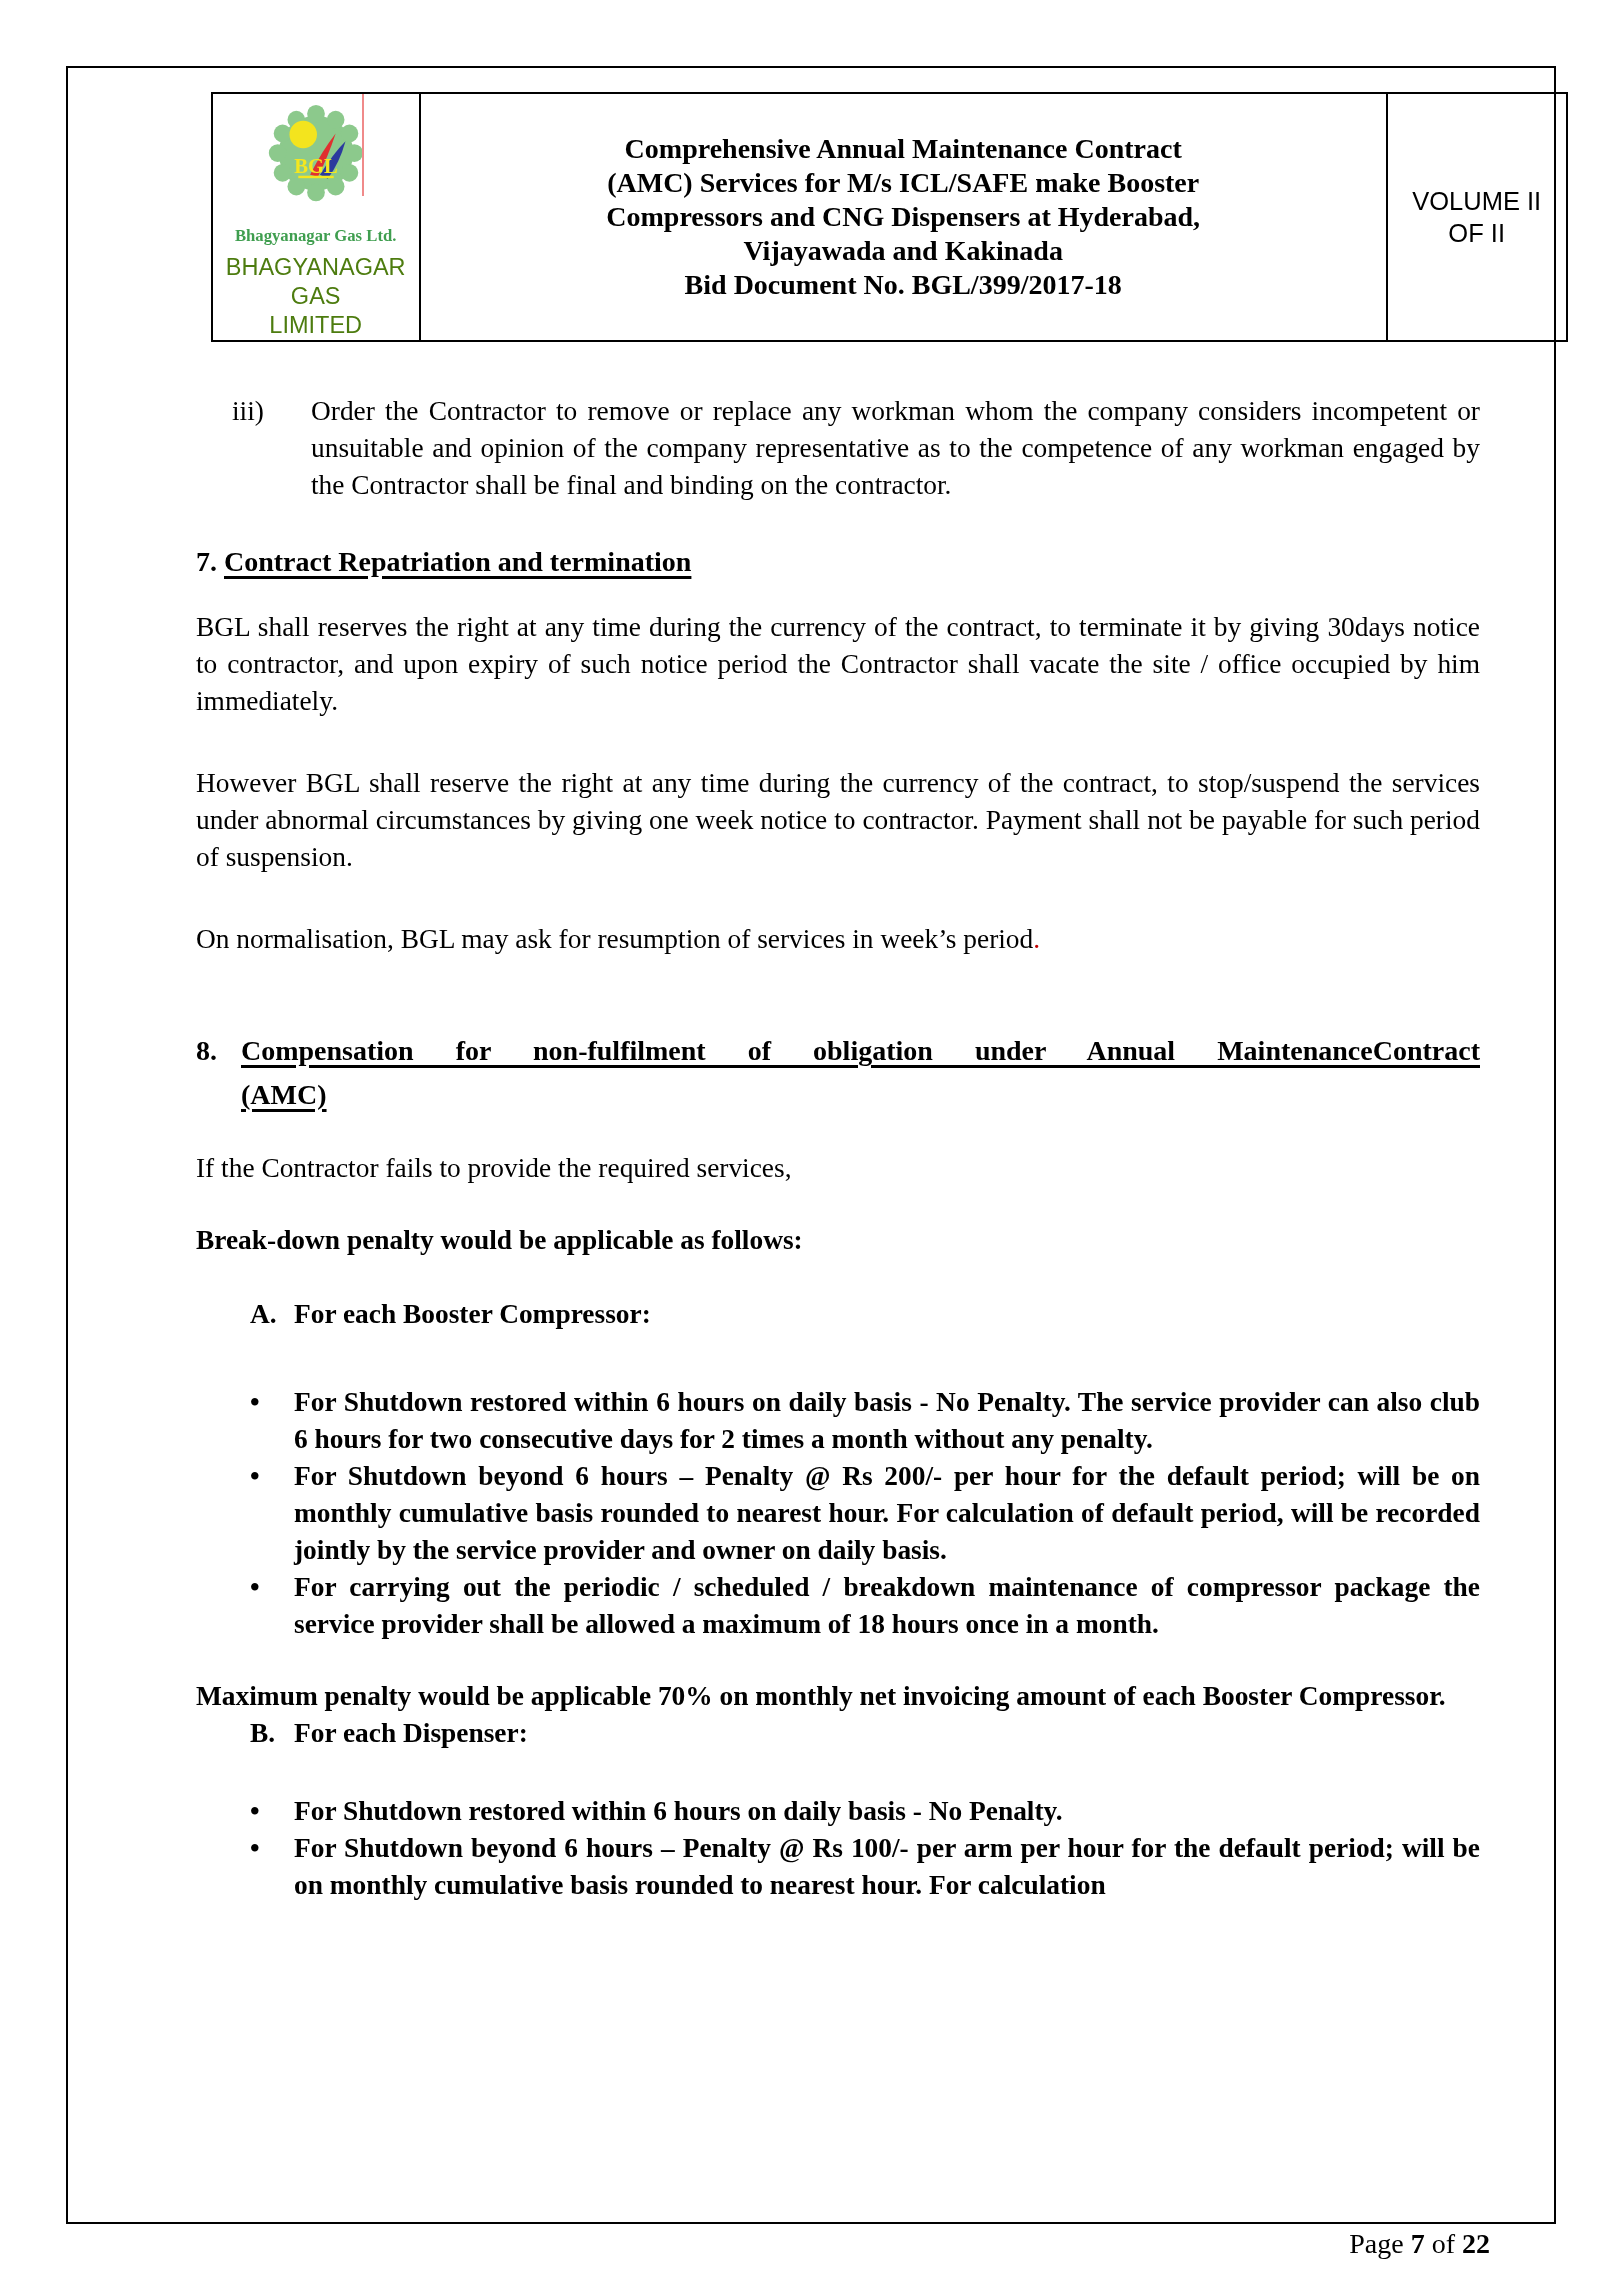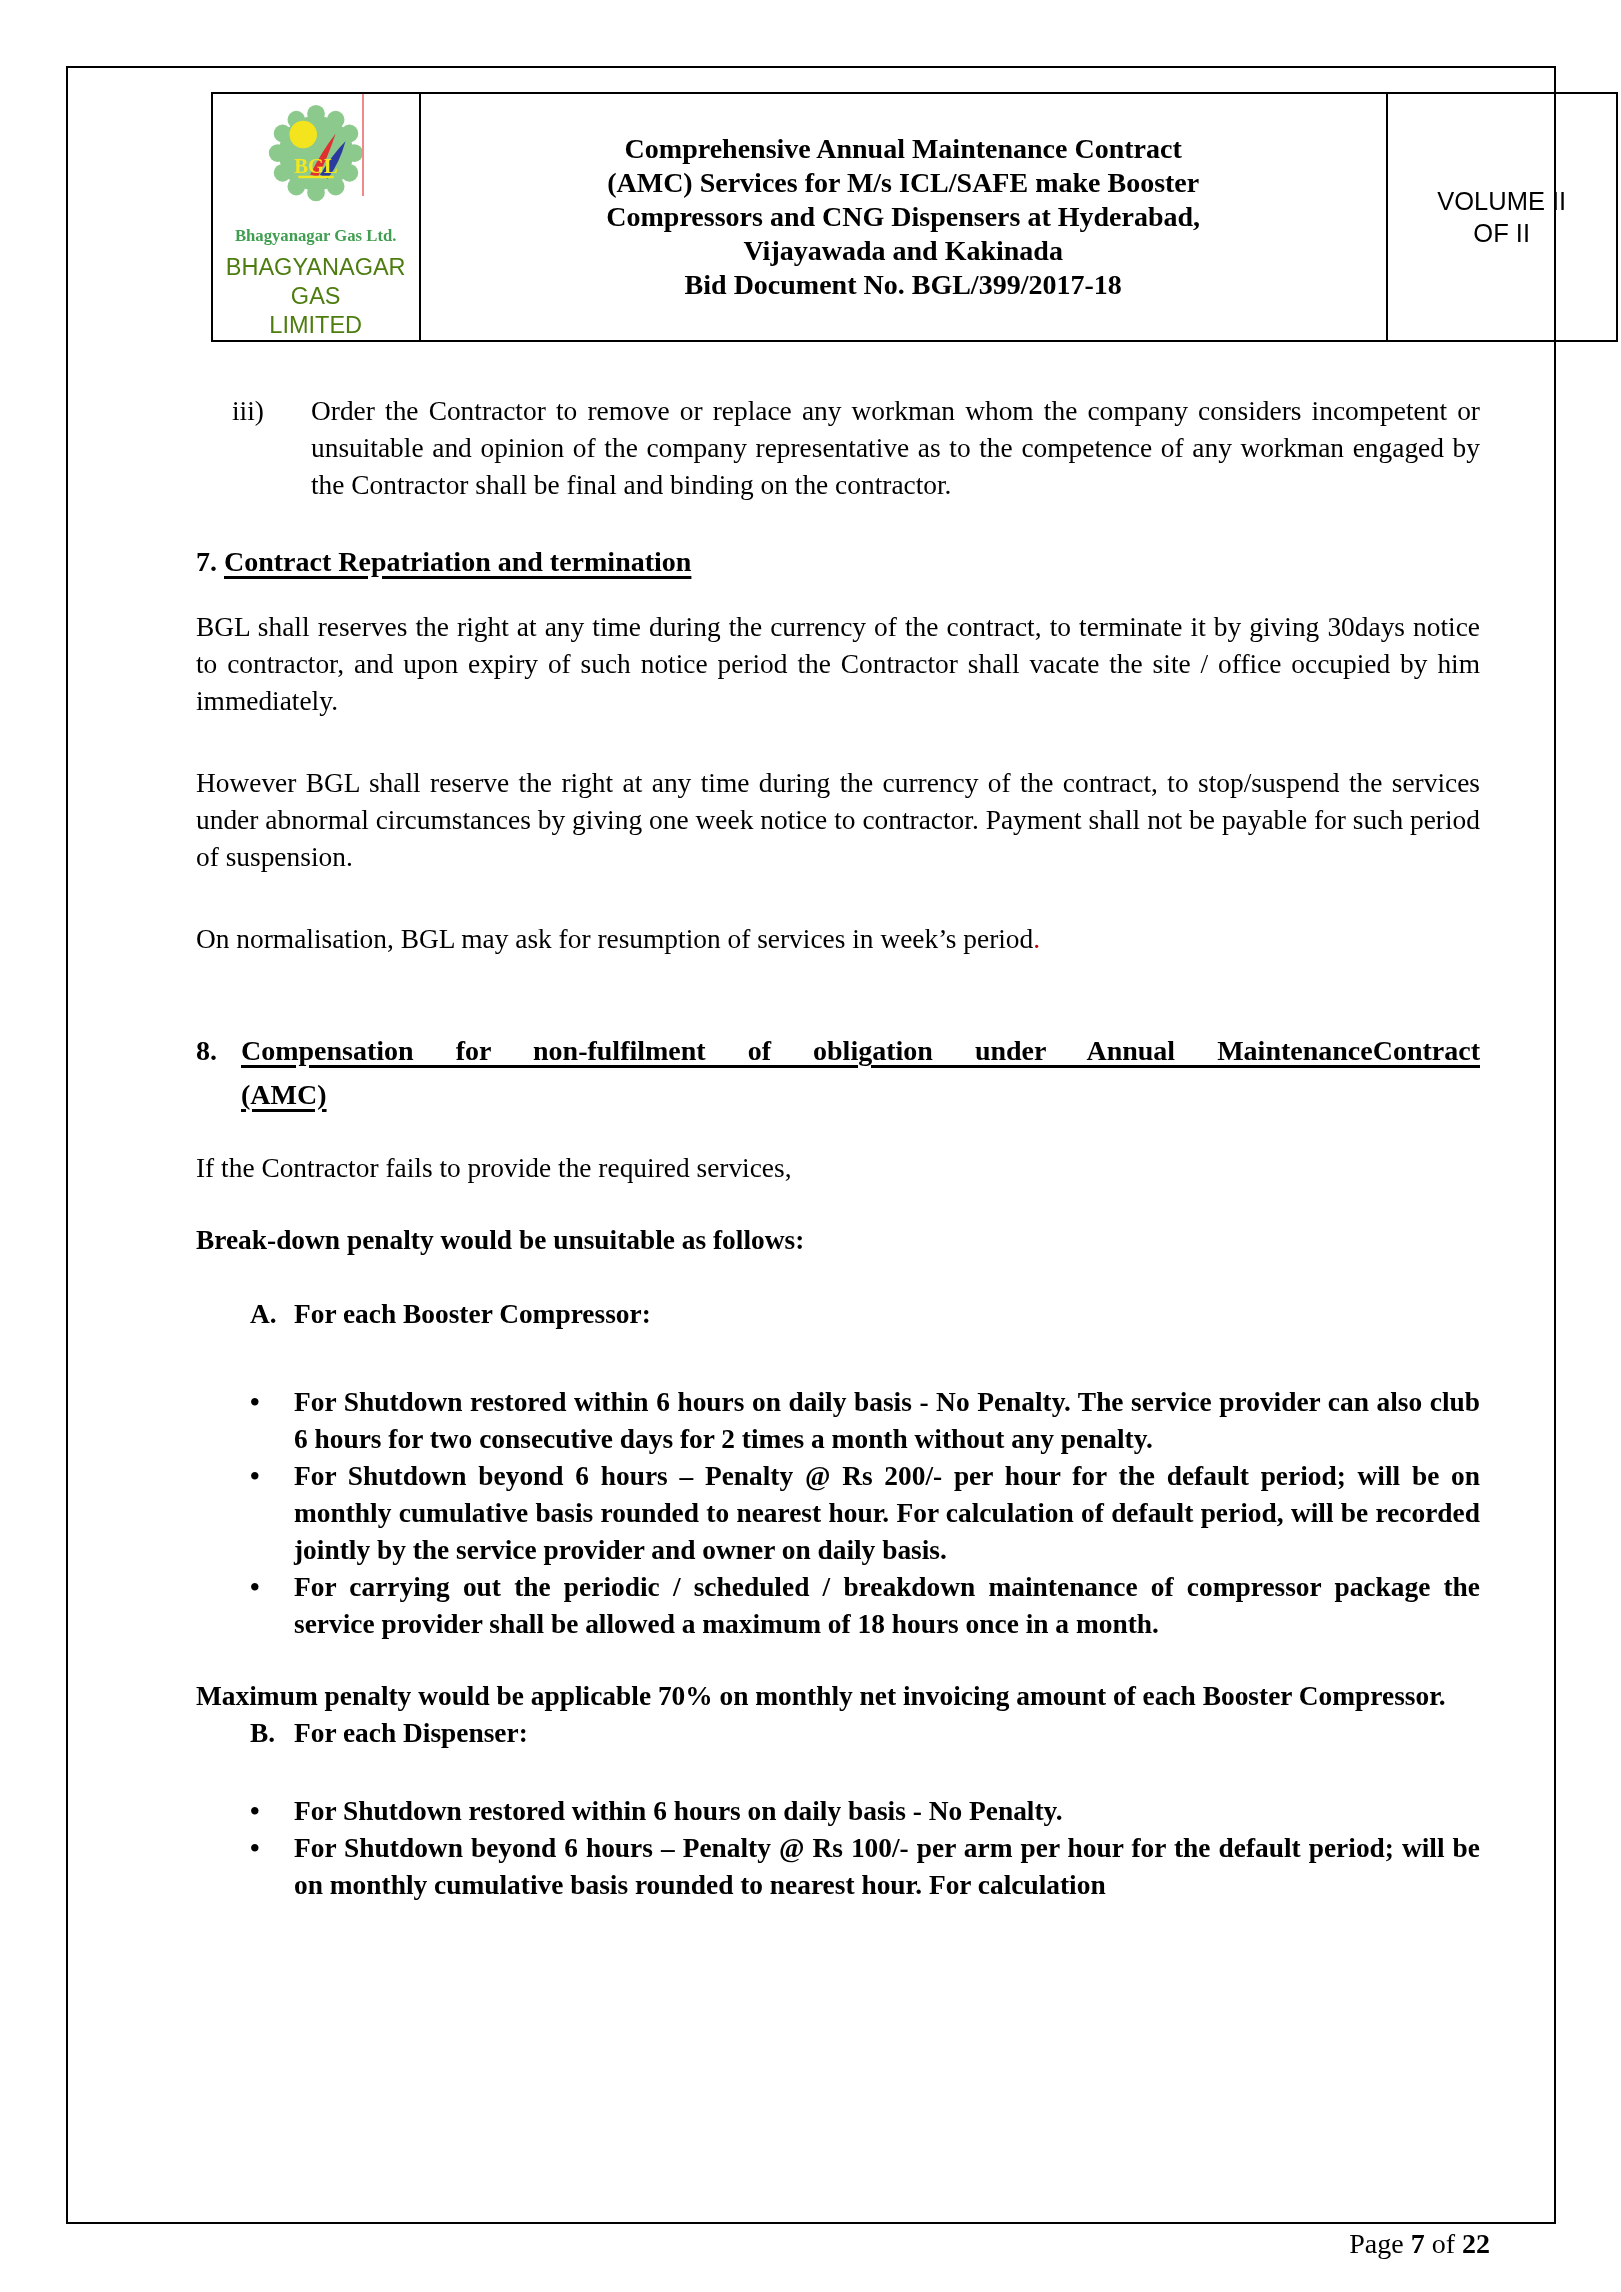--- a/index.html
+++ b/index.html
@@ -37,21 +37,21 @@
     margin-top:-2px;
   }
   .company-name{
     font-family:"Liberation Sans","DejaVu Sans",sans-serif;
     font-size:23.5px;line-height:29px;color:#4d7c0f;margin-top:7.8px;
   }
   .title-cell{width:967px;text-align:center;}
   .title-line{
     font-weight:bold;font-size:28px;line-height:34px;text-align:center;
   }
-  .volume-cell{width:230px;text-align:center;}
+  .volume-cell{width:180px;text-align:center;}
   .volume-line{
     font-family:"Liberation Sans","DejaVu Sans",sans-serif;
     font-size:25.5px;line-height:32px;text-align:center;
   }
   
   .just{text-align:justify;}
   .bold{font-weight:bold;}
   .u{text-decoration:underline;text-decoration-thickness:2.9px;text-underline-offset:4.9px;}
   .item-iii{display:flex;margin-left:36px;width:1248px;margin-bottom:39px;}
   .item-iii .num{flex:0 0 79px;}
@@ -153,21 +153,21 @@
   <p class="para-last"><span>On normalisation, BGL may ask for resumption of services in week’s period</span><span class="red-period">.</span></p>
 
   <div class="s8-head">
     <span class="sec-num">8.</span>
     <div class="u jlast">Compensation for non-fulfilment of obligation under Annual MaintenanceContract</div>
     <div><span class="u">(AMC)</span></div>
   </div>
 
   <div class="intro">If the Contractor fails to provide the required services,</div>
 
-  <div class="breakdown bold">Break-down penalty would be unsuitable as follows:</div>
+  <div class="breakdown bold">Break-down penalty would be applicable as follows:</div>
 
   <div class="alpha-item">
     <span class="a-label">A.</span><span>For each Booster Compressor:</span>
   </div>
 
   <div class="bullet">
     <span class="b-marker">•</span>
     <div class="b-text bold just">For Shutdown restored within 6 hours on daily basis - No Penalty. The service provider can also club 6 hours for two consecutive days for 2 times a month without any penalty.</div>
   </div>
   <div class="bullet">

